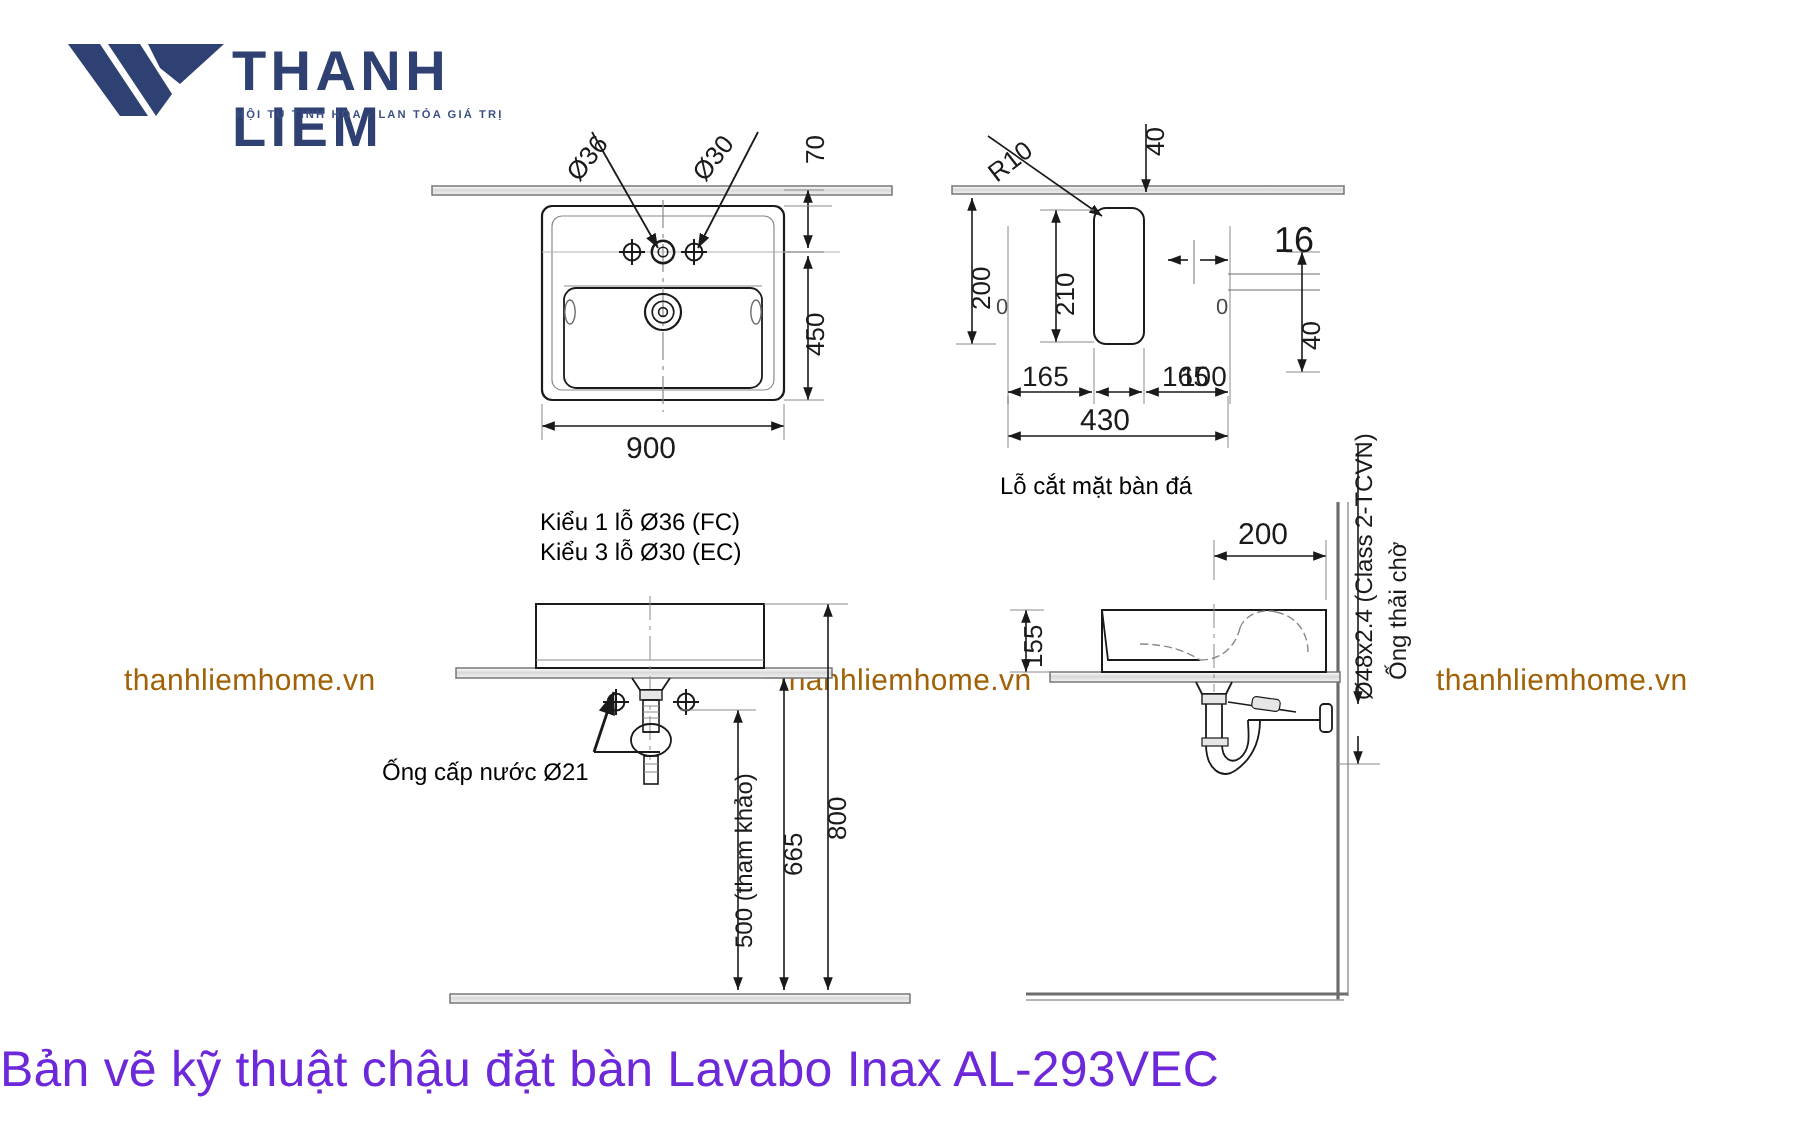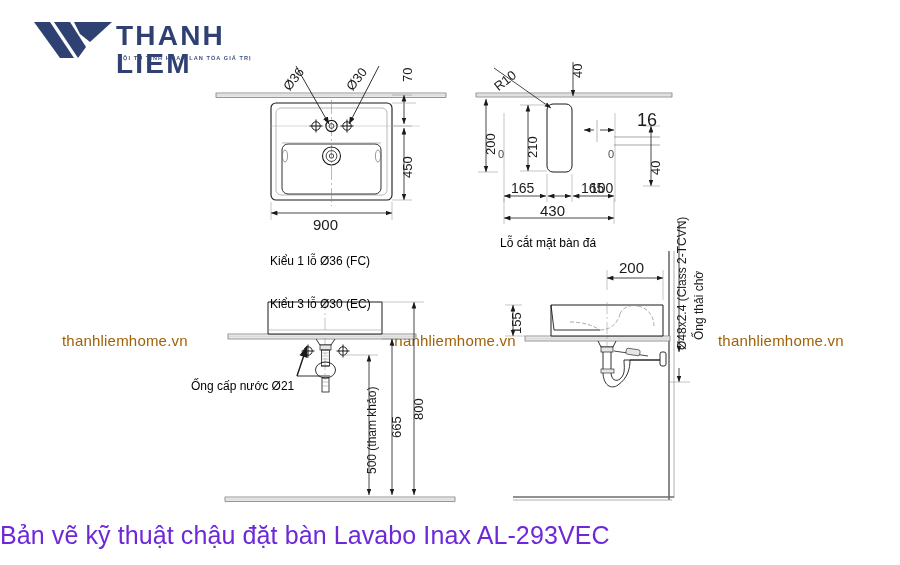--- a/index.html
+++ b/index.html
@@ -260,21 +260,21 @@
       <path d="M668,382 H690" stroke="#8a8a8a" stroke-width=".5"></path>
     </g>
   </svg>
 
   <div class="dim d" style="left:280px;top:84px;transform:rotate(-52deg);">Ø36</div>
   <div class="dim d" style="left:343px;top:84px;transform:rotate(-52deg);">Ø30</div>
   <div class="dim v" style="left:400px;top:82px;">70</div>
   <div class="dim v" style="left:400px;top:178px;">450</div>
   <div class="dim" style="left:313px;top:216px;font-size:15px;">900</div>
   <div class="lbl" style="left:270px;top:254px;font-size:12px;">Kiểu 1 lỗ Ø36 (FC)</div>
-  <div class="lbl" style="left:270px;top:269px;font-size:12px;margin-top:28px;">Kiểu 3 lỗ Ø30 (EC)</div>
+  <div class="lbl" style="left:270px;top:269px;font-size:12px;">Kiểu 3 lỗ Ø30 (EC)</div>
 
   <div class="dim d" style="left:491px;top:82px;transform:rotate(-38deg);">R10</div>
   <div class="dim v" style="left:570px;top:78px;">40</div>
   <div class="dim v" style="left:483px;top:155px;">200</div>
   <div class="dim v" style="left:525px;top:158px;">210</div>
   <div class="lbl" style="left:498px;top:148px;font-size:11px;color:#4a4a4a;">0</div>
   <div class="lbl" style="left:608px;top:148px;font-size:11px;color:#4a4a4a;">0</div>
   <div class="dim" style="left:637px;top:110px;font-size:18px;">16</div>
   <div class="dim v" style="left:648px;top:175px;">40</div>
   <div class="dim" style="left:511px;top:180px;font-size:14px;">165</div>

